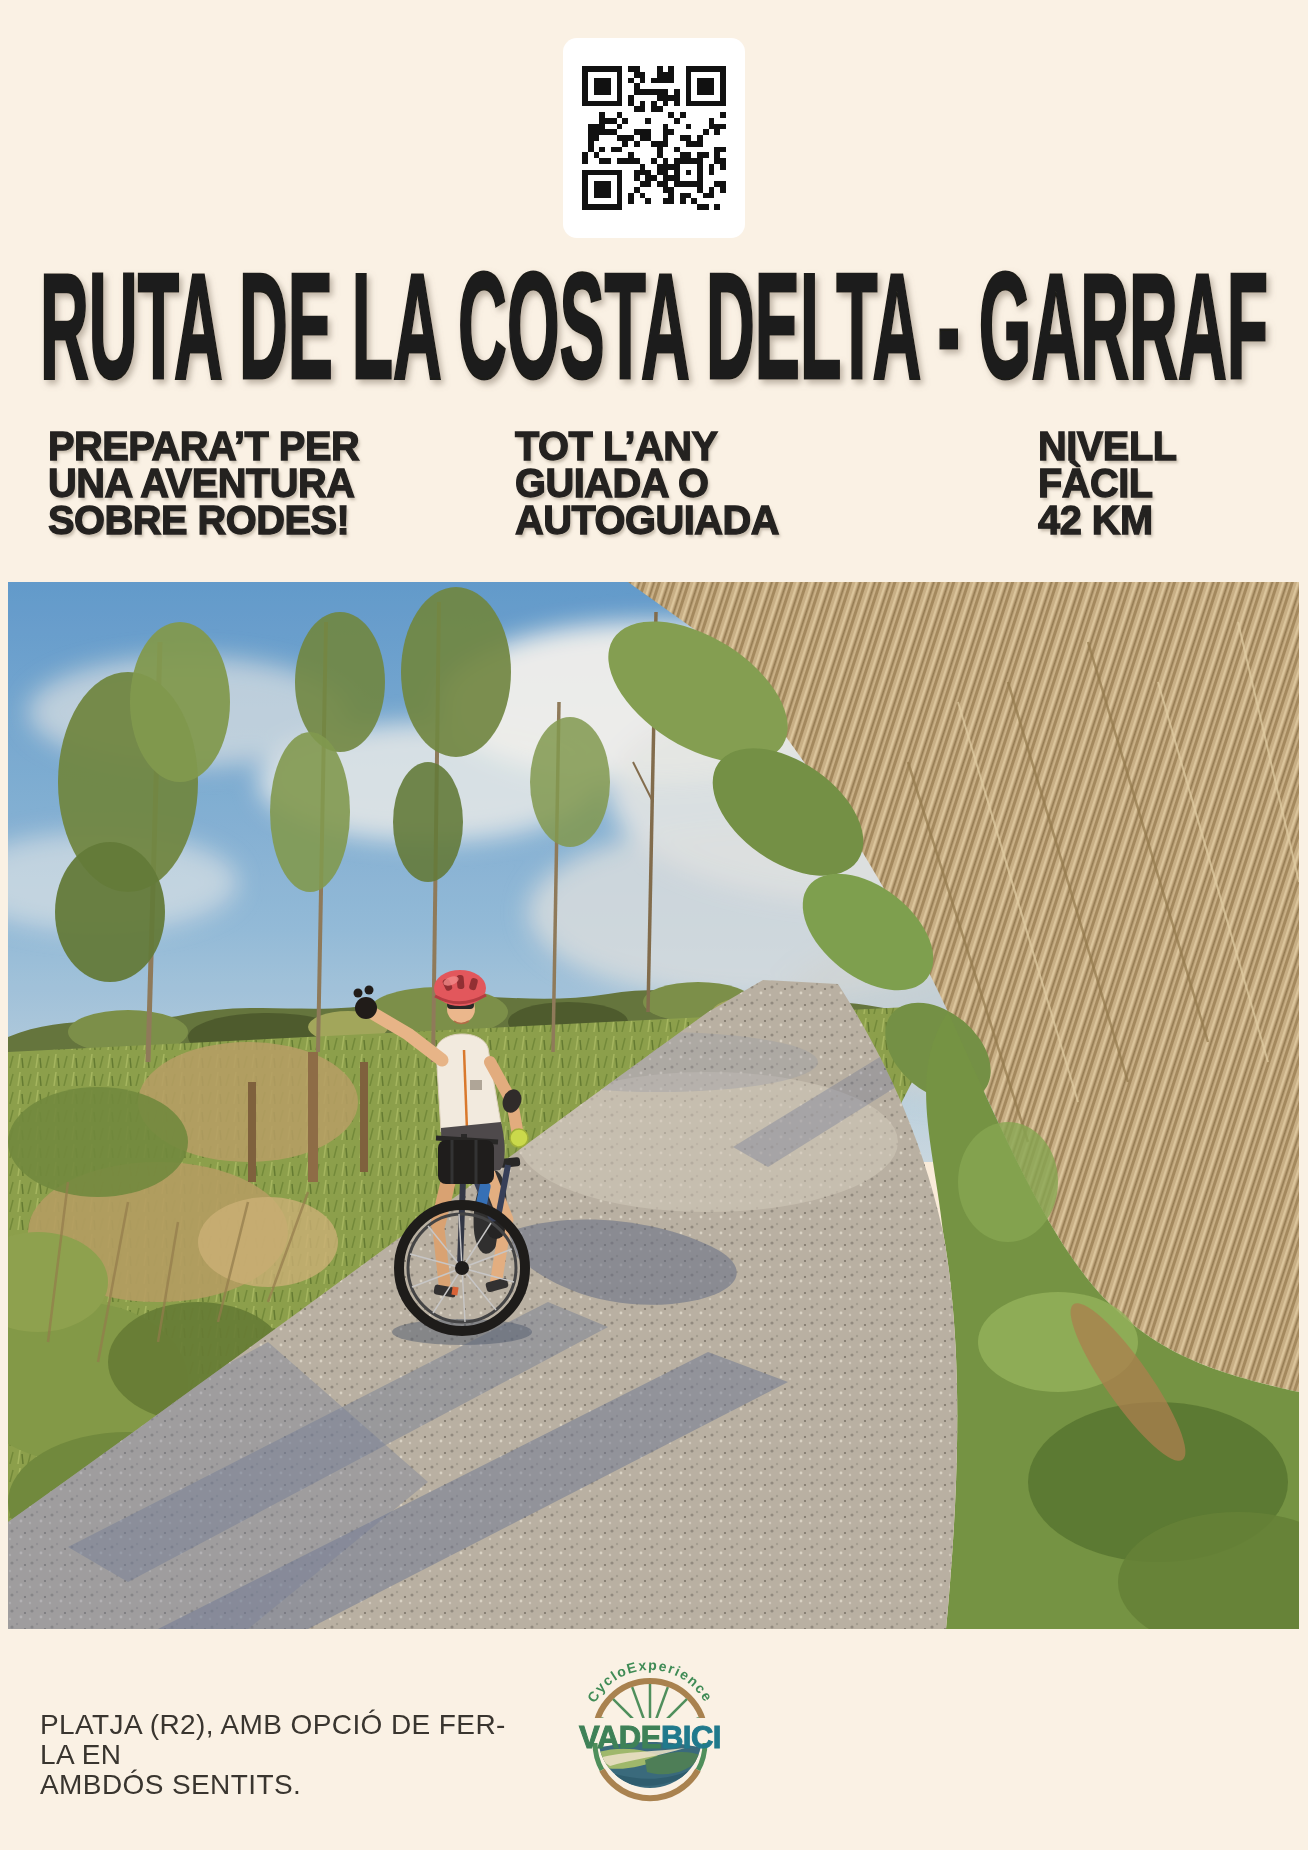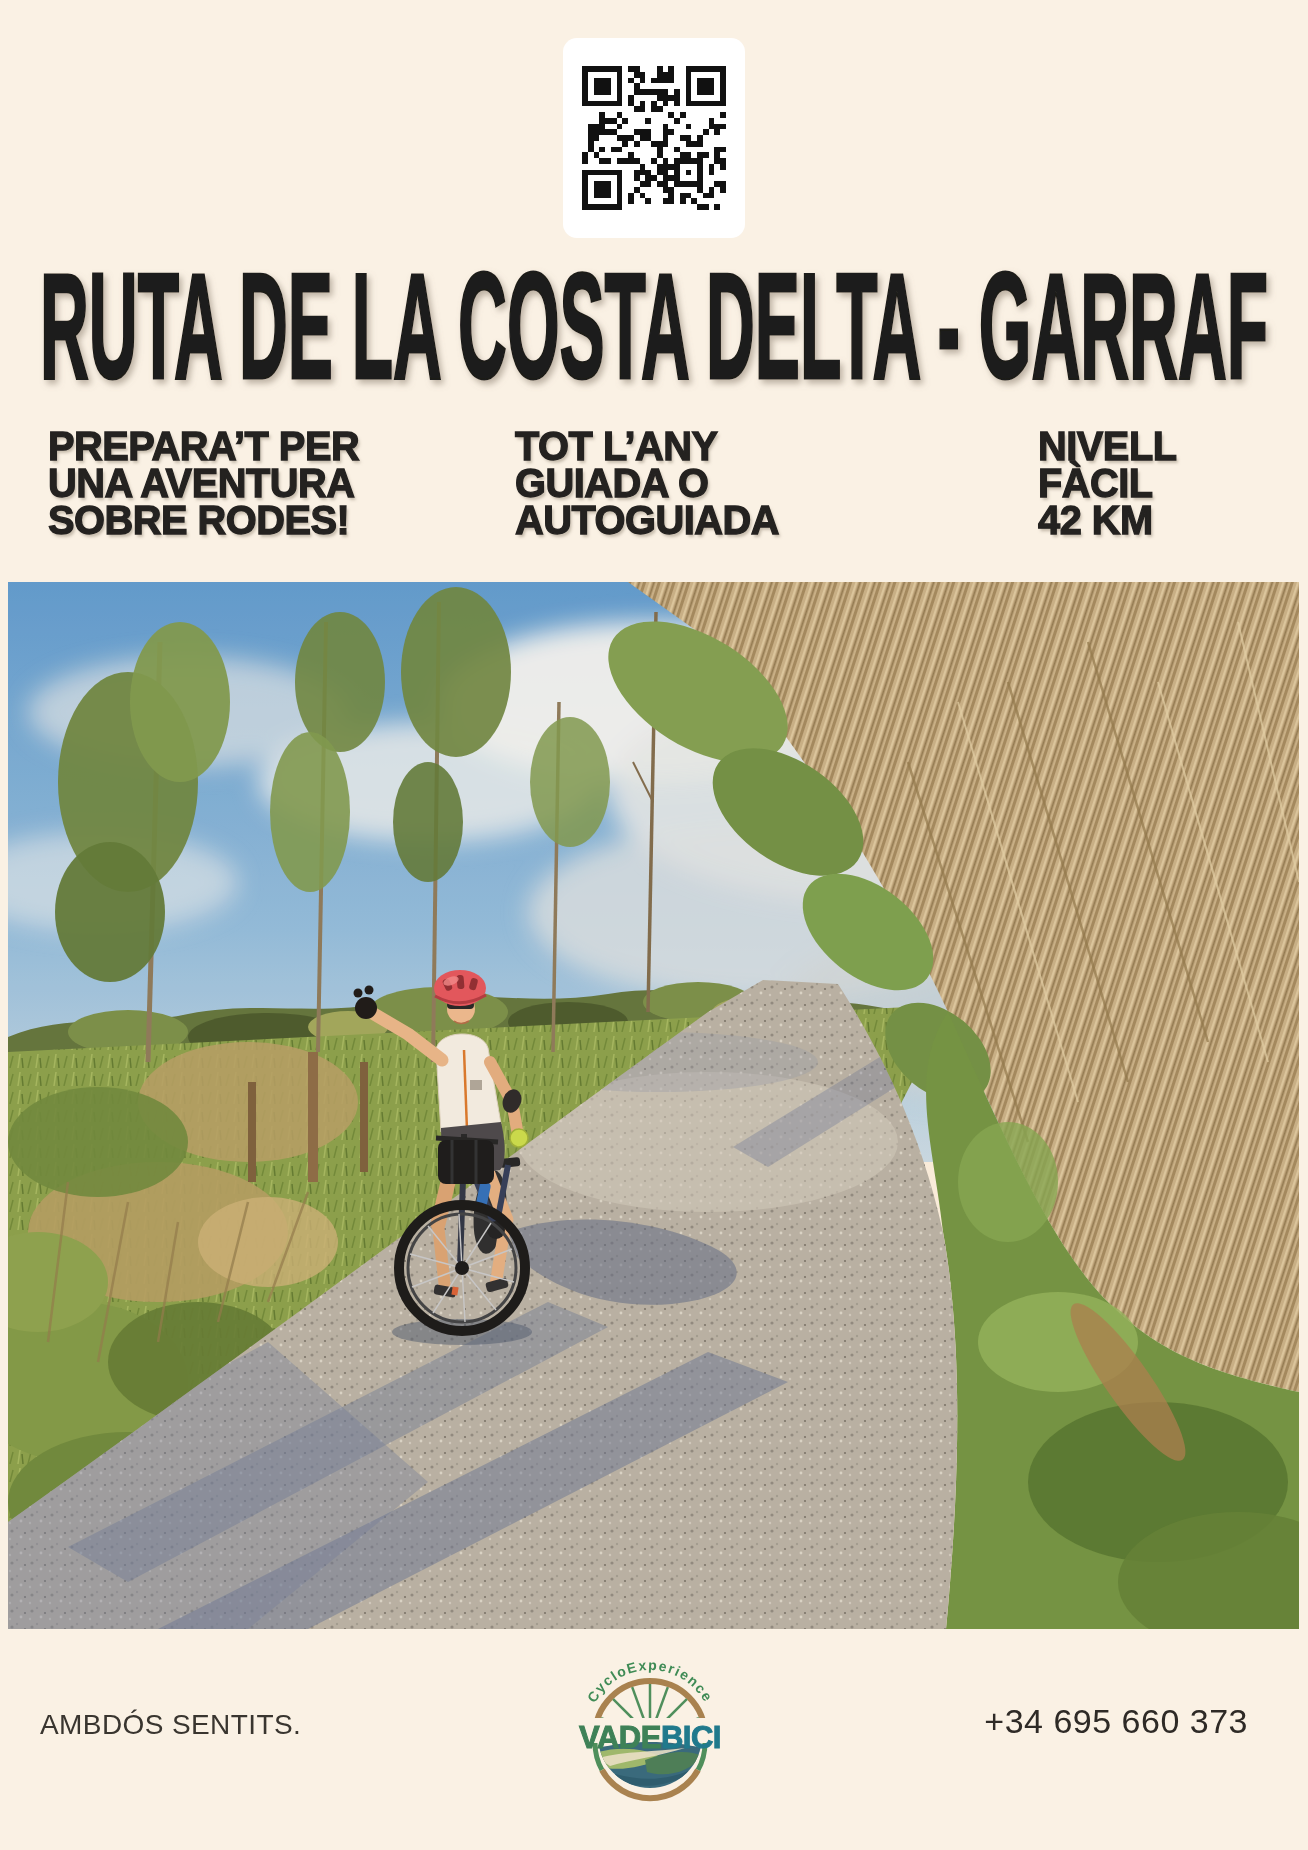--- a/index.html
+++ b/index.html
@@ -559,20 +559,21 @@
             <line x1="454" y1="686" x2="504" y2="667"></line>
         </g>
         <circle cx="454" cy="686" r="7" fill="#14171B"></circle>
       </g>
 
       <rect x="0" y="0" width="1291" height="1047" fill="#E8901A" opacity="0.05"></rect>
     </svg>
   </div>
 
   <div class="abs route-desc">
+    <div>PLATJA (R2), AMB OPCIÓ DE FER-LA EN</div>
     <div>AMBDÓS SENTITS.</div>
   </div>
 
   <div class="abs logo">
     <svg width="150" height="168" viewBox="0 0 150 168">
       <defs>
         <path id="cycloArc" d="M 13 84 A 62 62 0 0 1 137 84" fill="none"></path>
       </defs>
 
       <text font-size="14" font-weight="700" fill="#3F8B55" letter-spacing="1.5" font-family="Liberation Sans, DejaVu Sans, sans-serif">
@@ -604,16 +605,15 @@
       <path d="M123,122 A55 55 0 0 0 130,95" fill="none" stroke="#4F8F5B" stroke-width="5"></path>
       <path d="M27,122 A55 55 0 0 0 123,122" fill="none" stroke="#A9824F" stroke-width="6"></path>
 
       <text x="75" y="100" text-anchor="middle" font-size="31" font-weight="700" letter-spacing="-0.5" font-family="Liberation Sans, DejaVu Sans, sans-serif" paint-order="stroke">
         <tspan fill="#3E8157" stroke="#3E8157" stroke-width="1">VADE</tspan><tspan fill="#20798C" stroke="#20798C" stroke-width="1">BICI</tspan>
       </text>
     </svg>
   </div>
 
   <div class="abs contact">
-    <div>+34 695 660 373</div>
   </div>
 
 </div>
 
 </body></html>

